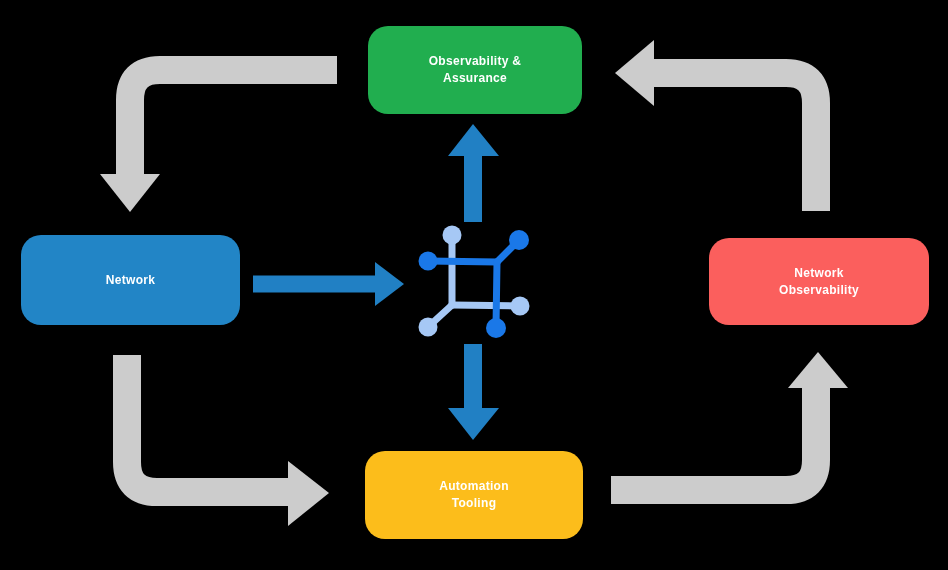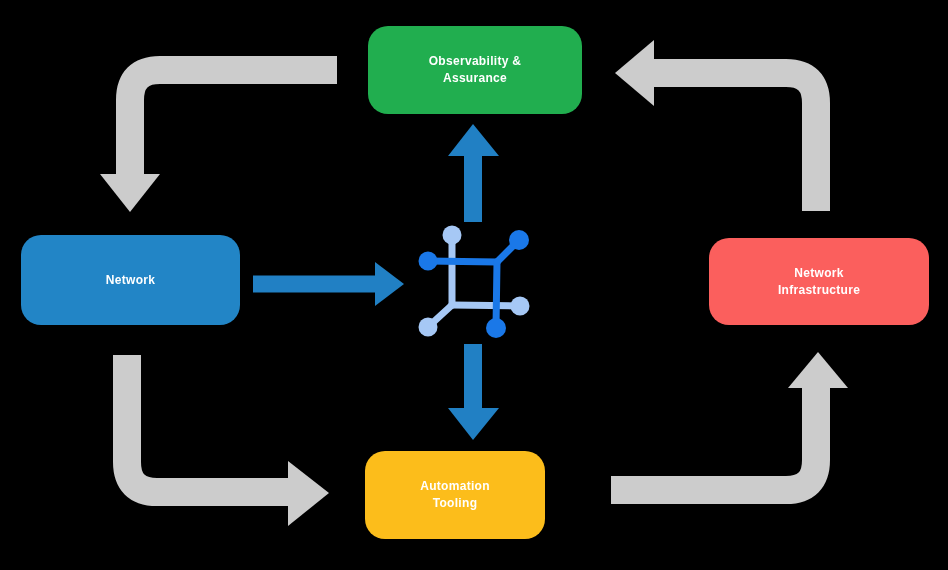--- a/index.html
+++ b/index.html
@@ -41,21 +41,21 @@
     color: var(--text);
     font-size: 12px;
     font-weight: 600;
     line-height: 1.38;
     letter-spacing: 0.3px;
     z-index: 2;
   }
   .box-observability { left: 368px; top: 26px;  width: 214px; height: 88px; background: var(--box-green); }
   .box-operations    { left: 21px;  top: 235px; width: 219px; height: 90px; background: var(--box-blue); }
   .box-infrastructure{ left: 709px; top: 238px; width: 220px; height: 87px; background: var(--box-red); }
-  .box-automation    { left: 365px; top: 451px; width: 180px; height: 88px; background: var(--box-yellow); }
+  .box-automation    { left: 365px; top: 451px; width: 218px; height: 88px; background: var(--box-yellow); }
 
   .gray-shaft { stroke: var(--arrow-gray); stroke-width: 28; fill: none; }
   .gray-head  { fill: var(--arrow-gray); }
   .blue-shaft { stroke: var(--arrow-blue); stroke-width: 18; fill: none; }
   .blue-shaft-thin { stroke: var(--arrow-blue); stroke-width: 17; fill: none; }
   .blue-head  { fill: var(--arrow-blue); }
   .icon-light-line { stroke: var(--icon-light); stroke-width: 7; stroke-linecap: round; fill: none; }
   .icon-light-dot  { fill: var(--icon-light); }
   .icon-dark-line  { stroke: var(--icon-dark); stroke-width: 7; stroke-linecap: round; fill: none; }
   .icon-dark-dot   { fill: var(--icon-dark); }
@@ -126,21 +126,21 @@
     <span>Observability &amp;</span>
     <span>Assurance</span>
   </div>
 
   <div class="node-box box-operations">
     <span>Network</span>
   </div>
 
   <div class="node-box box-infrastructure">
     <span>Network</span>
-    <span>Infrastructure</span>
+    <span>Observability</span>
   </div>
 
   <div class="node-box box-automation">
     <span>Automation</span>
     <span>Tooling</span>
   </div>
 
 </div>
 
 </body></html>

